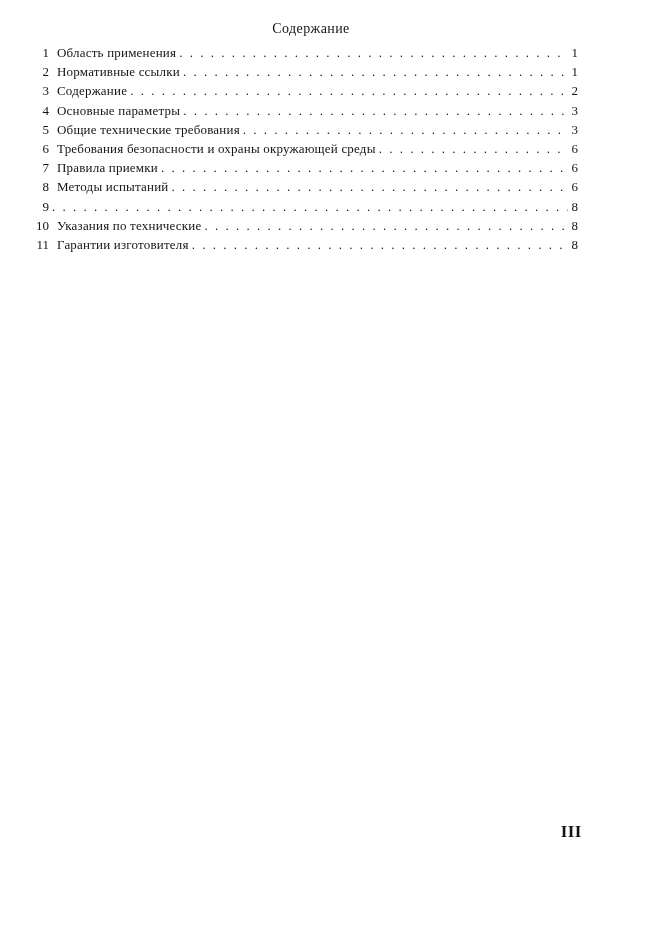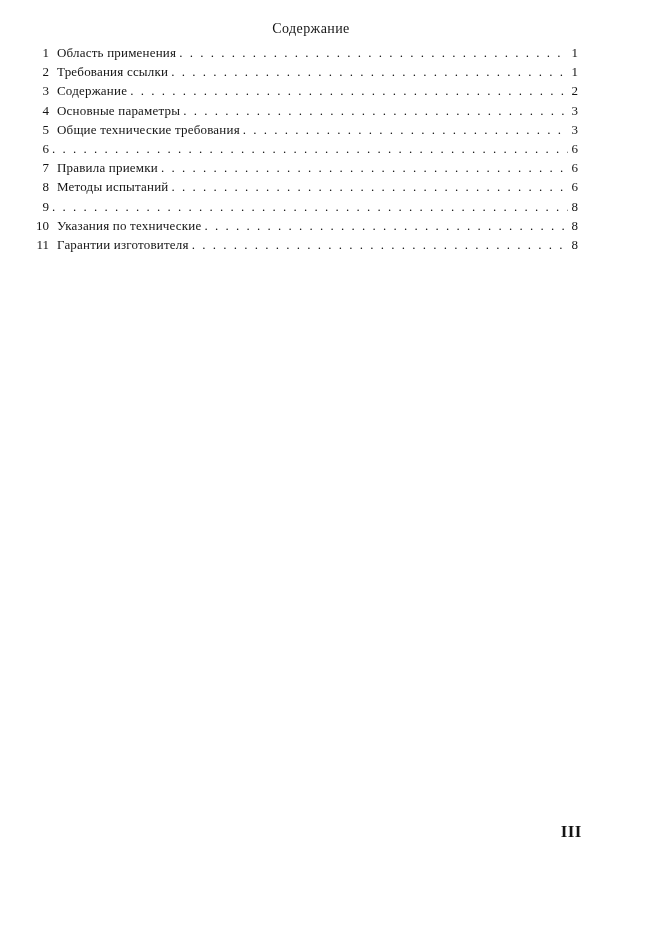--- a/index.html
+++ b/index.html
@@ -96,21 +96,21 @@
 
     <div class="toc-row">
       <span class="num">1</span>
       <span class="ttl">Область применения</span>
       <span class="dots"></span>
       <span class="pg">1</span>
     </div>
 
     <div class="toc-row">
       <span class="num">2</span>
-      <span class="ttl">Требования ссылки</span>
+      <span class="ttl">Нормативные ссылки</span>
       <span class="dots"></span>
       <span class="pg">1</span>
     </div>
 
     <div class="toc-row">
       <span class="num">3</span>
       <span class="ttl">Содержание</span>
       <span class="dots"></span>
       <span class="pg">2</span>
     </div>
@@ -124,20 +124,21 @@
 
     <div class="toc-row">
       <span class="num">5</span>
       <span class="ttl">Общие технические требования</span>
       <span class="dots"></span>
       <span class="pg">3</span>
     </div>
 
     <div class="toc-row">
       <span class="num">6</span>
+      <span class="ttl">Требования безопасности и охраны окружающей среды</span>
       <span class="dots"></span>
       <span class="pg">6</span>
     </div>
 
     <div class="toc-row">
       <span class="num">7</span>
       <span class="ttl">Правила приемки</span>
       <span class="dots"></span>
       <span class="pg">6</span>
     </div>

